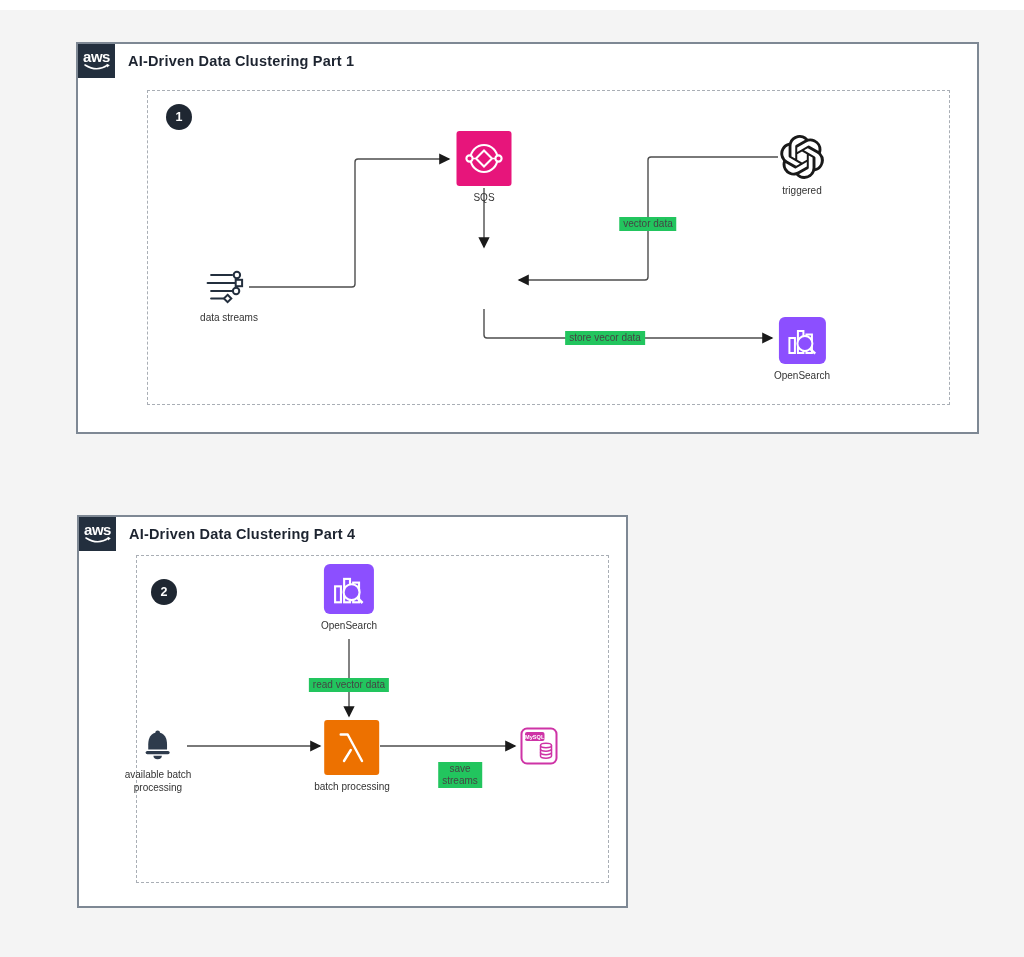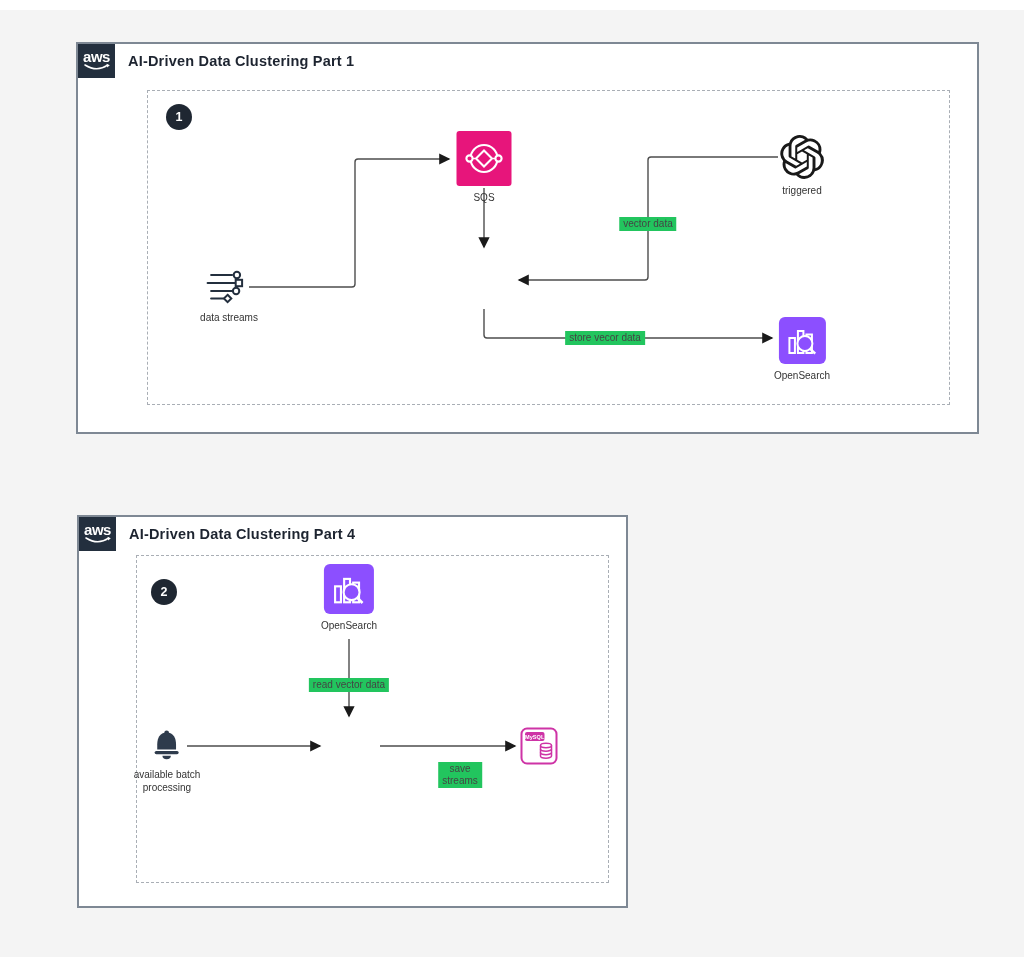--- a/index.html
+++ b/index.html
@@ -186,35 +186,46 @@
           <rect x="19" y="14" width="5.5" height="22"></rect>
           <rect x="27.5" y="17.5" width="5.5" height="18.5"></rect>
           <circle cx="26" cy="26.5" r="7.5" fill="#8c4fff"></circle>
           <path d="M31.3 31.8 L36.3 36.6" stroke-width="2.5"></path>
         </g>
       </svg>
     </div>
     <div class="caption">OpenSearch</div>
   </div>
 
-  <div class="node" style="left:88px;top:212px;">
+  <div class="node" style="left:79px;top:212px;">
     <svg width="36" height="34" viewBox="0 0 36 34">
       <g fill="#2e3b4c">
         <circle cx="18" cy="4" r="2.4"></circle>
         <path d="M18 3.5 C11 3.5 8.6 9.5 8.6 15.5 V20.5 H27.4 V15.5 C27.4 9.5 25 3.5 18 3.5 Z"></path>
         <rect x="6" y="22" width="24" height="3.2" rx="1.6"></rect>
         <path d="M13.8 26.8 a4.2 3.4 0 0 0 8.4 0 Z"></path>
       </g>
     </svg>
     <div class="caption">
       <span>available batch</span><br>
       <span>processing</span>
     </div>
   </div>
 
+  <div class="node" style="left:273px;top:203px;">
+    <div class="icon-box icon-lambda">
+      <svg width="55" height="55" viewBox="0 0 55 55">
+        <g stroke="#fff" stroke-width="2.4" fill="none" stroke-linecap="round" stroke-linejoin="round">
+          <path d="M16.5 14.5 h7 L37.8 41"></path>
+          <path d="M26.6 30 L19.8 41"></path>
+        </g>
+      </svg>
+    </div>
+    <div class="caption">batch processing</div>
+  </div>
 
   <div class="node" style="left:460px;top:210px;">
     <svg width="38" height="38" viewBox="0 0 38 38">
       <rect x="1.5" y="1.5" width="35" height="35" rx="5.5" fill="#ffffff" stroke="#ce33a6" stroke-width="2"></rect>
       <rect x="5" y="5" width="19.5" height="9" rx="2" fill="#ce33a6"></rect>
       <text x="14.7" y="11.6" font-size="5.6" font-weight="bold" fill="#ffffff" text-anchor="middle" font-family="Liberation Sans, sans-serif">MySQL</text>
       <g stroke="#ce33a6" stroke-width="1.5" fill="none">
         <ellipse cx="26" cy="18.5" rx="5.5" ry="2.2"></ellipse>
         <path d="M20.5 18.5 V29 a5.5 2.2 0 0 0 11 0 V18.5"></path>
         <path d="M20.5 22 a5.5 2.2 0 0 0 11 0"></path>

